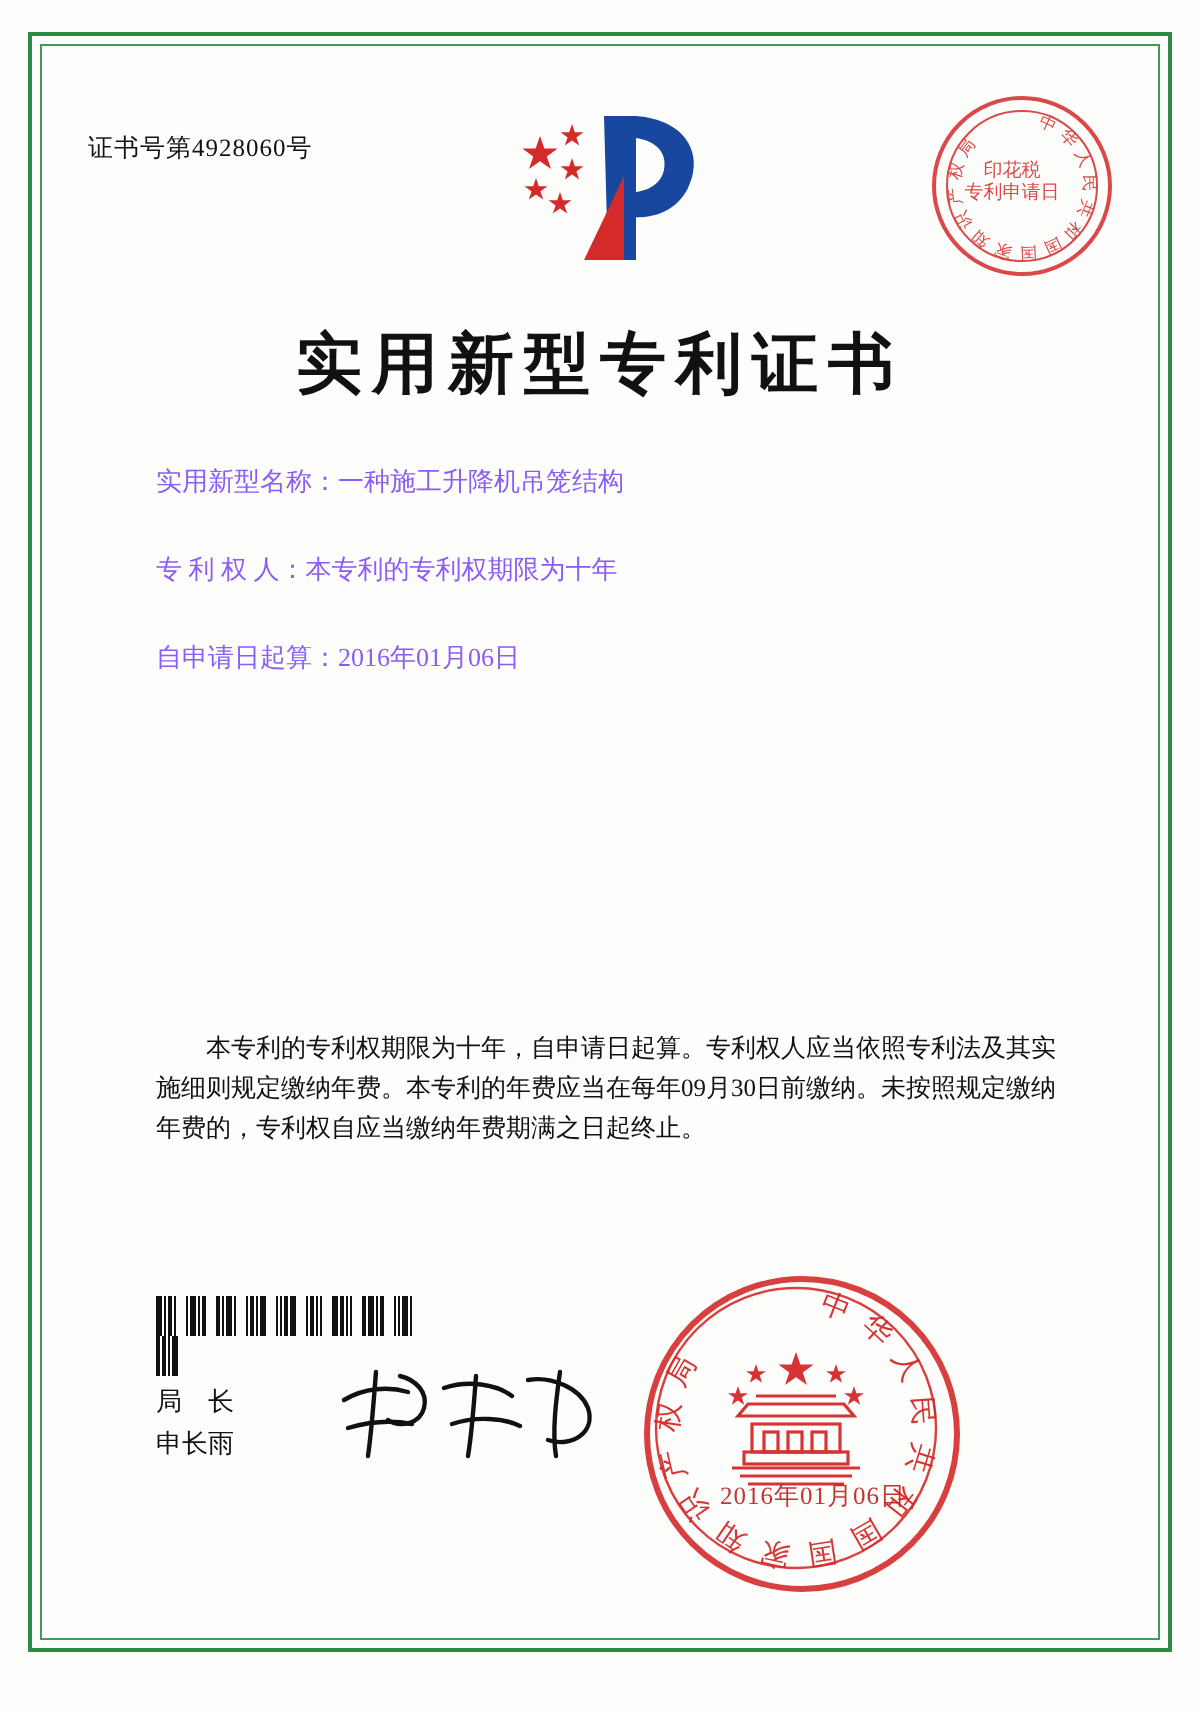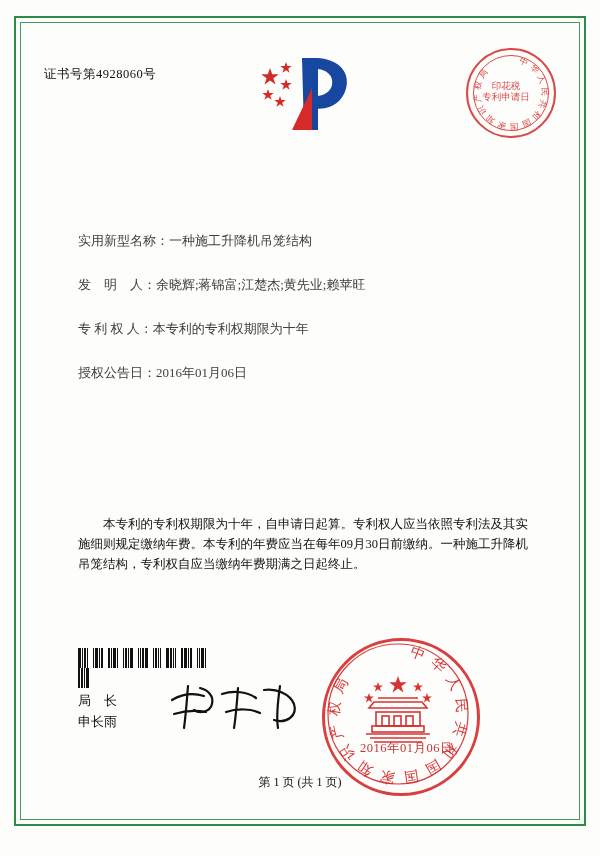--- a/index.html
+++ b/index.html
@@ -124,21 +124,21 @@
   .fields {
     position: absolute;
     left: 48px;
     right: 30px;
     top: 198px;
   }
   .field {
     font-size: 13px;
     line-height: 18px;
     margin-bottom: 26px;
-    color: #404040;
+    color: #8b5cf6;
     white-space: nowrap;
   }
   .field .label {
     display: inline-block;
   }
   .field .value {
     display: inline-block;
   }
 
   
@@ -266,38 +266,36 @@
         <text font-size="8.5" fill="#d42a2a" font-family="Liberation Serif, serif" letter-spacing="3.2">
           <textPath href="#stpath" startOffset="4%">中华人民共和国国家知识产权局</textPath>
         </text>
       </svg>
       <div class="st-center">
         <div>印花税</div>
         <div>专利申请日</div>
       </div>
     </div>
 
+    <div class="main-title">实用新型专利证书</div>
 
     <div class="fields">
       <div class="field">
         <span class="label">实用新型名称：</span><span class="value">一种施工升降机吊笼结构</span>
       </div>
       <div class="field">
-        <span class="label">发　明　人：</span><span class="value">余晓辉;蒋锦富;江楚杰;黄先业;赖苹旺</span>
-      </div>
-      <div class="field">
         <span class="label">专 利 权 人：</span><span class="value">本专利的专利权期限为十年</span>
       </div>
       <div class="field">
-        <span class="label">授权公告日：</span><span class="value">2016年01月06日</span>
+        <span class="label">自申请日起算：</span><span class="value">2016年01月06日</span>
       </div>
     </div>
 
     <div class="body-text">
-      <p>本专利的专利权期限为十年，自申请日起算。专利权人应当依照专利法及其实施细则规定缴纳年费。本专利的年费应当在每年09月30日前缴纳。一种施工升降机吊笼结构，专利权自应当缴纳年费期满之日起终止。</p>
+      <p>本专利的专利权期限为十年，自申请日起算。专利权人应当依照专利法及其实施细则规定缴纳年费。本专利的年费应当在每年09月30日前缴纳。未按照规定缴纳年费的，专利权自应当缴纳年费期满之日起终止。</p>
     </div>
 
     <div class="barcode">
       <span style="width:3px"></span><span style="width:1px"></span><span style="width:2px"></span><span style="width:1px"></span>
       <span style="width:1px"></span><span style="width:3px"></span><span style="width:1px"></span><span style="width:2px"></span>
       <span style="width:2px"></span><span style="width:1px"></span><span style="width:3px"></span><span style="width:1px"></span>
       <span style="width:1px"></span><span style="width:2px"></span><span style="width:1px"></span><span style="width:3px"></span>
       <span style="width:1px"></span><span style="width:1px"></span><span style="width:2px"></span><span style="width:3px"></span>
       <span style="width:1px"></span><span style="width:2px"></span><span style="width:1px"></span><span style="width:1px"></span>
       <span style="width:3px"></span><span style="width:2px"></span><span style="width:1px"></span><span style="width:1px"></span>
@@ -355,16 +353,15 @@
           <polygon points="56,44 57.2,47.6 61,47.6 57.9,49.8 59.1,53.4 56,51.2 52.9,53.4 54.1,49.8 51,47.6 54.8,47.6"></polygon>
           <polygon points="96,44 97.2,47.6 101,47.6 97.9,49.8 99.1,53.4 96,51.2 92.9,53.4 94.1,49.8 91,47.6 94.8,47.6"></polygon>
           <polygon points="47,55 48.2,58.6 52,58.6 48.9,60.8 50.1,64.4 47,62.2 43.9,64.4 45.1,60.8 42,58.6 45.8,58.6"></polygon>
           <polygon points="105,55 106.2,58.6 110,58.6 106.9,60.8 108.1,64.4 105,62.2 101.9,64.4 103.1,60.8 100,58.6 103.8,58.6"></polygon>
         </g>
       </svg>
     </div>
 
     <div class="seal-date">2016年01月06日</div>
 
-    <div class="footer">第 1 页 (共 1 页)</div>
 
   </div>
 </div>
 
 </body></html>

